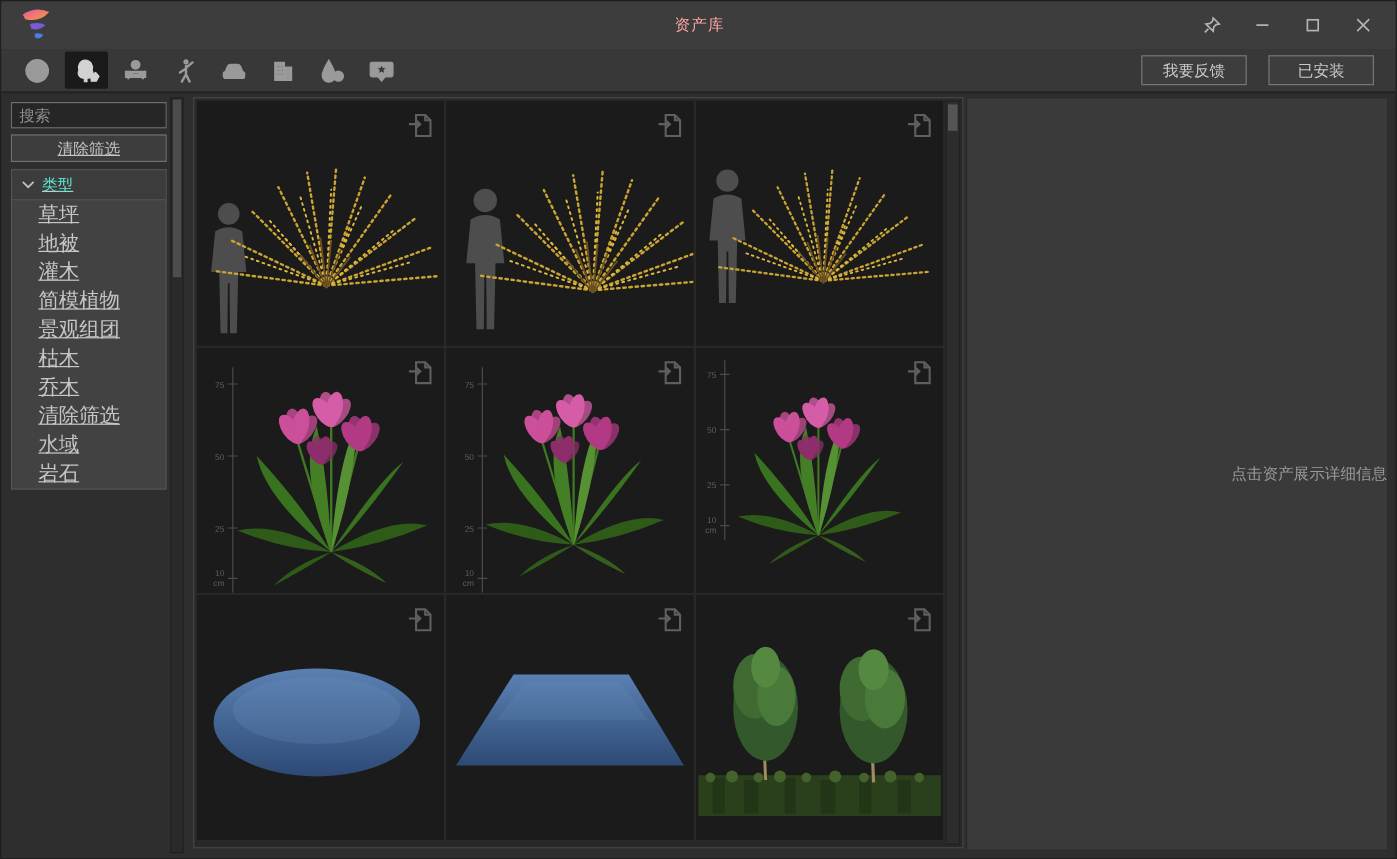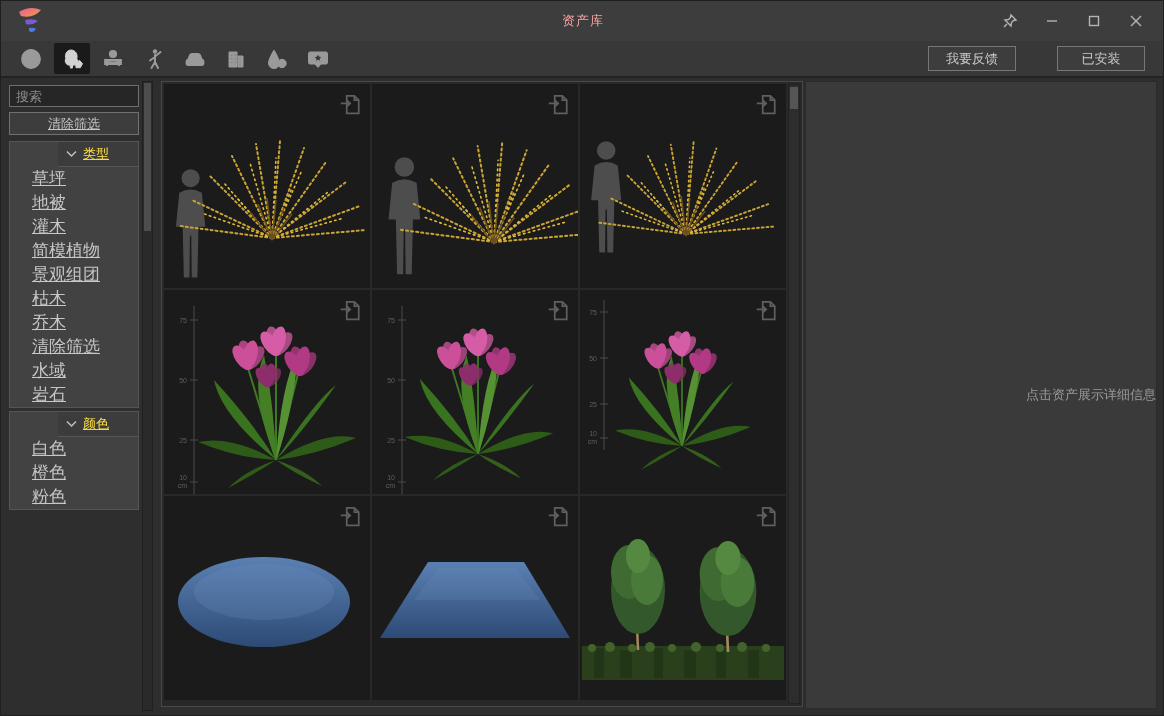--- a/index.html
+++ b/index.html
@@ -18,29 +18,29 @@
   .wc-btn { width:34px; height:30px; display:flex; align-items:center; justify-content:center; cursor:default; }
   .wc-btn svg { stroke:#b4b4b4; }
   
   .toolbar { position:absolute; left:0; top:40px; width:1164px; height:37px; background:#383838; border-bottom:2px solid #232323; display:flex; align-items:center; }
   .tabs { display:flex; align-items:center; gap:5px; padding-left:12px; }
   .tab { width:36px; height:31px; display:flex; align-items:center; justify-content:center; border-radius:2px; }
   .tab svg { fill:#9a9a9a; stroke:#9a9a9a; }
   .tab.selected { background:#1a1a1a; }
   .tab.selected svg { fill:#d2d2d2; stroke:#d2d2d2; }
   .toolbar-right { margin-left:auto; display:flex; gap:18px; padding-right:20px; }
-  .tb-btn { min-width:88px; height:25px; background:#3d3d3d; border:1px solid #777; color:#c9c9c9; font-size:13px; display:flex; align-items:center; justify-content:center; padding:0 14px;margin-left:23px; }
+  .tb-btn { min-width:88px; height:25px; background:#3d3d3d; border:1px solid #777; color:#c9c9c9; font-size:13px; display:flex; align-items:center; justify-content:center; padding:0 14px; }
   
   .sidebar { position:absolute; left:8px; top:84px; width:130px; height:626px; overflow:hidden;text-decoration:underline; }
   .search-input { width:130px; height:22px; background:#262626; border:1px solid #6e6e6e; color:#bdbdbd; font-size:13px; padding:0 6px; font-family:"Liberation Sans",sans-serif; }
   .search-input::placeholder { color:#8f8f8f; }
   .clear-btn { margin-top:5px; width:130px; height:23px; background:#3d3d3d; border:1px solid #707070; color:#c5c5c5; font-size:13px; display:flex; align-items:center; justify-content:center; }
   .filters { margin-top:6px; display:flex; flex-direction:column; gap:3px; }
   .section { border:1px solid #555; background:#424242; }
-  .sec-header { height:25px; background:#3c3c3c; display:flex; align-items:center; gap:6px; padding-left:8px; color:#fde047; border-bottom:1px solid #555;margin-left:48px; }
+  .sec-header { height:25px; background:#3c3c3c; display:flex; align-items:center; gap:6px; padding-left:8px; color:#5eead4; border-bottom:1px solid #555; }
   .sec-header svg { stroke:#c0c0c0; }
   .sec-item { height:24px; line-height:24px; padding-left:22px; color:#c6c6c6; font-size:17px; }
   .v-scroll { position:absolute; top:80px; width:11px; background:#2a2a2a; border:1px solid #202020; }
   .v-thumb { position:absolute; left:1px; width:7px; background:#4d4d4d; }
   .sb-scroll { left:141px; height:630px; }
   
   .grid-panel { position:absolute; left:160px; top:80px; width:642px; height:626px; background:#282828; border:1px solid #484848; }
   .grid-inner { position:absolute; left:2px; top:2px; right:16px; bottom:2px; display:grid; grid-template-columns:repeat(3,1fr); grid-auto-rows:204px; gap:2px; overflow:hidden; }
   .tile { position:relative; background:#1b1b1b; overflow:hidden; }
   .tile svg.art { position:absolute; left:0; top:0; width:100%; height:100%; }
@@ -253,31 +253,20 @@
       <div class="sec-item">地被</div>
       <div class="sec-item">灌木</div>
       <div class="sec-item">简模植物</div>
       <div class="sec-item">景观组团</div>
       <div class="sec-item">枯木</div>
       <div class="sec-item">乔木</div>
       <div class="sec-item">清除筛选</div>
       <div class="sec-item">水域</div>
       <div class="sec-item">岩石</div>
     </div>
-    <div class="section">
-      <div class="sec-header">
-        <svg width="11" height="8" viewBox="0 0 11 8" fill="none" stroke-width="1.5">
-            <polyline points="1,1.5 5.5,6 10,1.5"></polyline>
-          </svg>
-        <span>颜色</span>
-      </div>
-      <div class="sec-item">白色</div>
-      <div class="sec-item">橙色</div>
-      <div class="sec-item">粉色</div>
-    </div>
   </div>
 </div>
 <div class="v-scroll sb-scroll">
   <div class="v-thumb" style="top:1px;height:148px;"></div>
 </div>
 
 <div class="grid-panel">
   <div class="grid-inner">
 
     <div class="tile">

